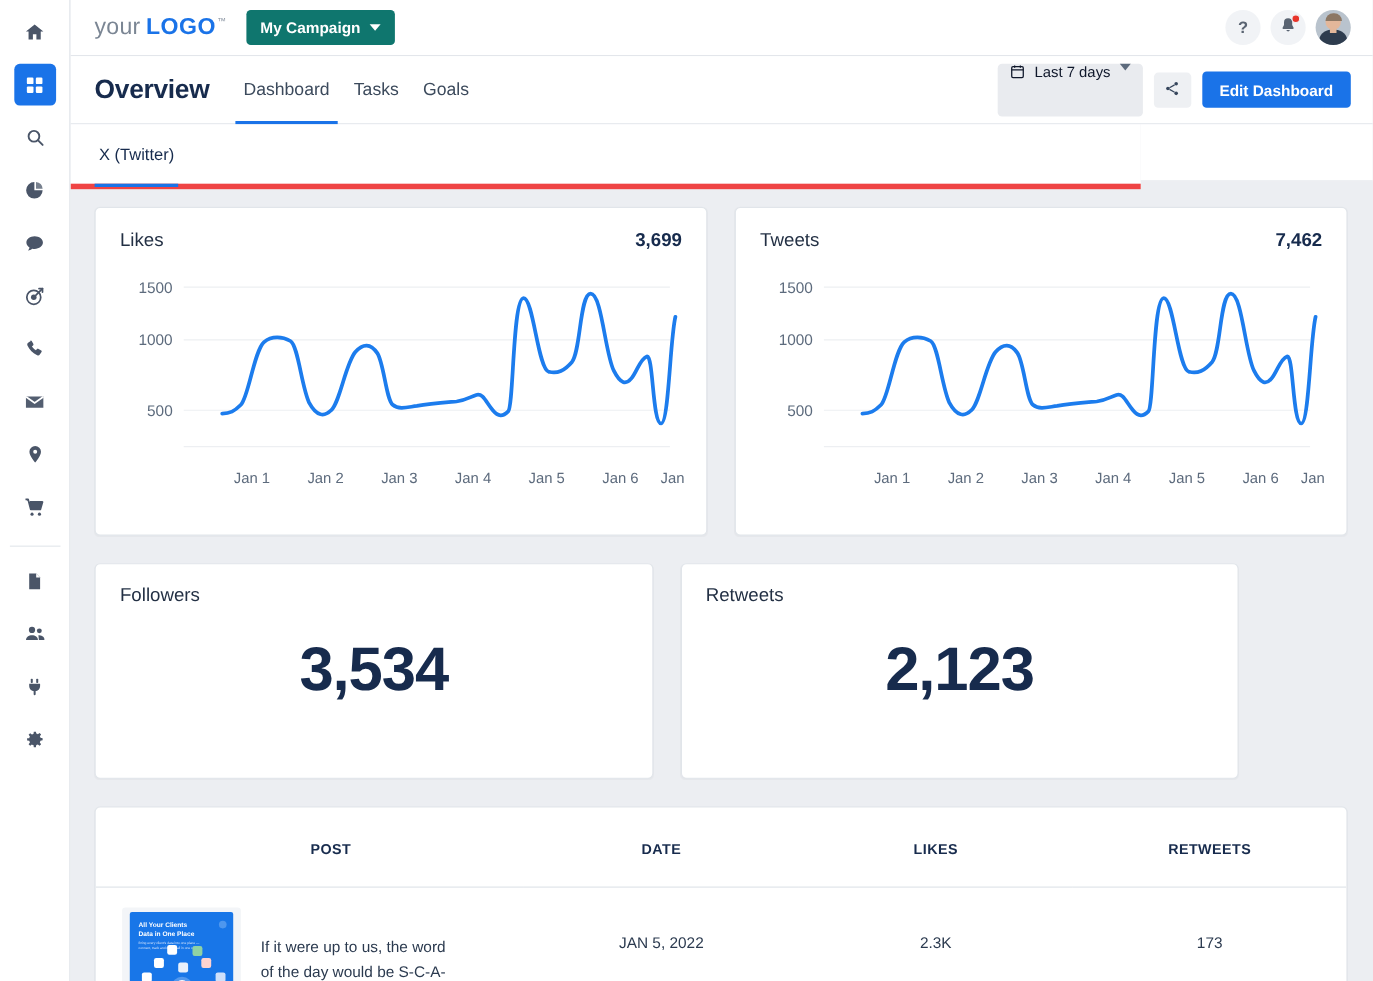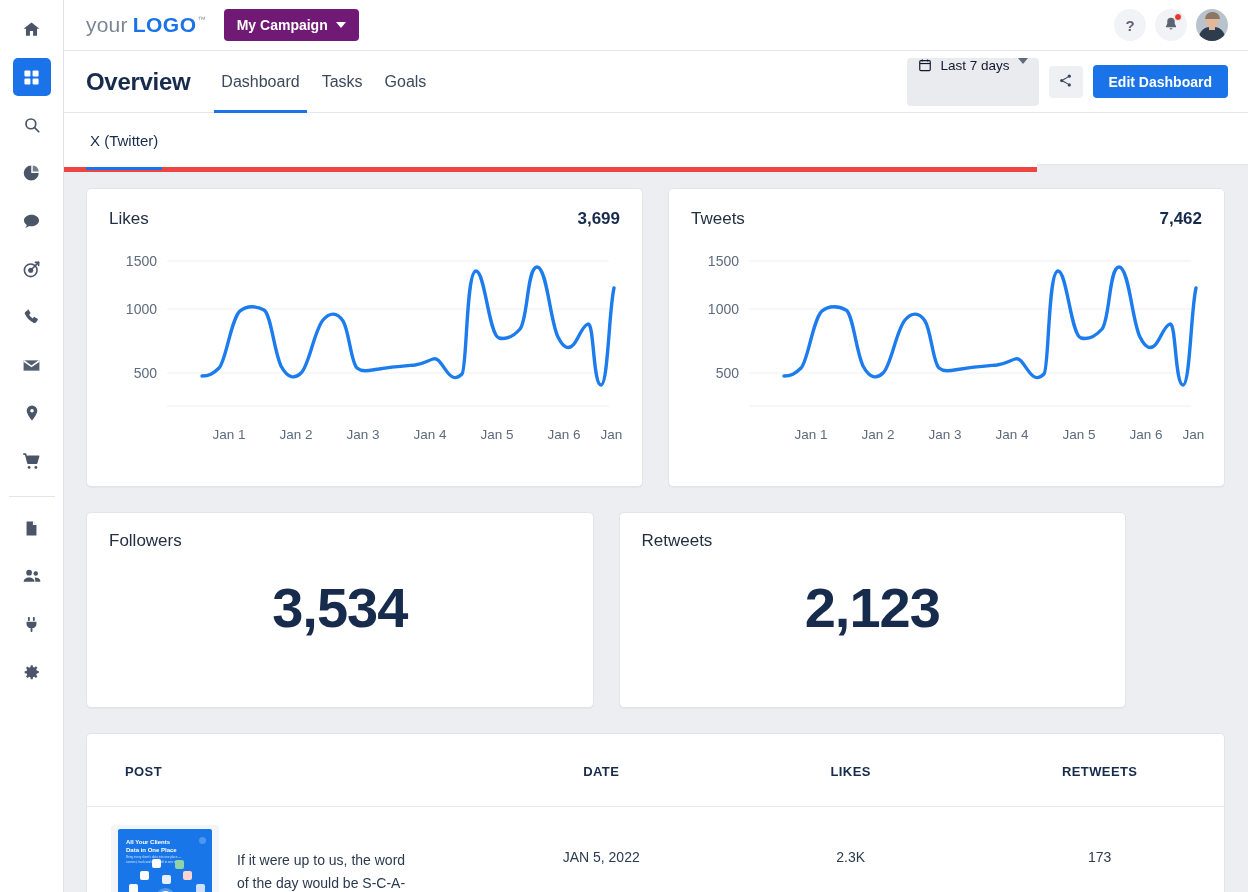--- a/index.html
+++ b/index.html
@@ -34,21 +34,21 @@
   .topbar {
     position: absolute; left: 64px; top: 0;
     width: 1184px; height: 51px;
     background: #fff; border-bottom: 1px solid #e3e6eb;
     display: flex; align-items: center; padding: 0 20px 0 22px;
   }
   .logo { font-size: 21px; color: #7b8694; letter-spacing: .2px; display: flex; align-items: flex-start; }
   .logo b { color: #1a73e8; font-weight: 700; letter-spacing: .5px; margin-left: 5px; }
   .logo sup { font-size: 8px; color: #8b95a3; margin-top: 2px; margin-left: 1px; }
   .campaign-btn {
-    margin-left: 18px; background: #701a75; color: #fff;
+    margin-left: 18px; background: #0f766e; color: #fff;
     font-size: 14px; font-weight: 700; border: none; border-radius: 4px;
     height: 32px; padding: 0 13px; display: flex; align-items: center; gap: 8px;
     cursor: pointer;
   }
   .caret-d { width: 0; height: 0; border-left: 5px solid transparent; border-right: 5px solid transparent; border-top: 6px solid #fff; }
   .topbar-right { margin-left: auto; display: flex; align-items: center; gap: 9px; }
   .round-btn {
     width: 32px; height: 32px; border-radius: 50%; background: #f1f3f6;
     display: flex; align-items: center; justify-content: center;
     color: #5a6472; font-size: 15px; font-weight: 700; cursor: pointer; position: relative;
@@ -138,21 +138,21 @@
     position: absolute; left: 0; right: 0; top: 62px; text-align: center;
     font-size: 56px; font-weight: 700; color: #172b4d; letter-spacing: -1px;
   }
 
   .table-card { width: 1139px; margin-top: 25px; padding: 0; overflow: hidden; }
   table { width: 100%; border-collapse: collapse; }
   thead th {
     font-size: 13px; font-weight: 700; color: #172b4d; letter-spacing: .4px;
     text-align: center; padding: 30px 0 27px 0; border-bottom: 1px solid #e7eaee;
   }
-  thead th.post-h { text-align: left; padding-left: 38px; width: 390px; }
+  thead th.post-h { text-align: center; padding-left: 38px; width: 390px; }
   tbody td { padding: 18px 0; vertical-align: top; text-align: center; font-size: 14px; color: #2b3a4f; }
   tbody td.post-c { text-align: left; padding-left: 24px; display: flex; gap: 18px; }
   .thumb {
     width: 108px; height: 88px; flex: 0 0 108px; border-radius: 3px; overflow: hidden;
     background: #f3f5f8; position: relative;
   }
   .thumb-inner { position: absolute; left: 7px; top: 4px; right: 7px; bottom: 0; background: #1876e8; border-radius: 2px; overflow: hidden; }
   .thumb-t1 { position: absolute; left: 8px; top: 9px; font-size: 6px; font-weight: 700; color: #fff; line-height: 1.35; }
   .thumb-t2 { position: absolute; left: 8px; top: 26px; font-size: 3px; color: #cfe1fb; line-height: 1.5; }
   .thumb-badge { position: absolute; right: 6px; top: 8px; width: 7px; height: 7px; border-radius: 50%; background: #4e97ee; }

